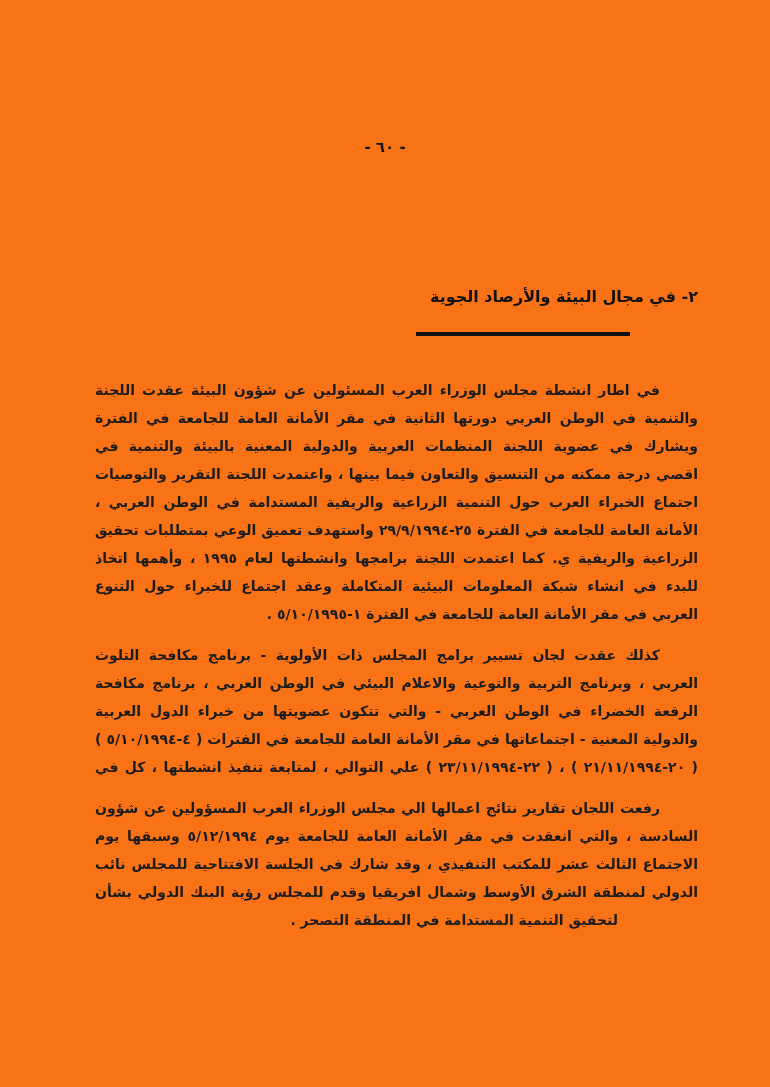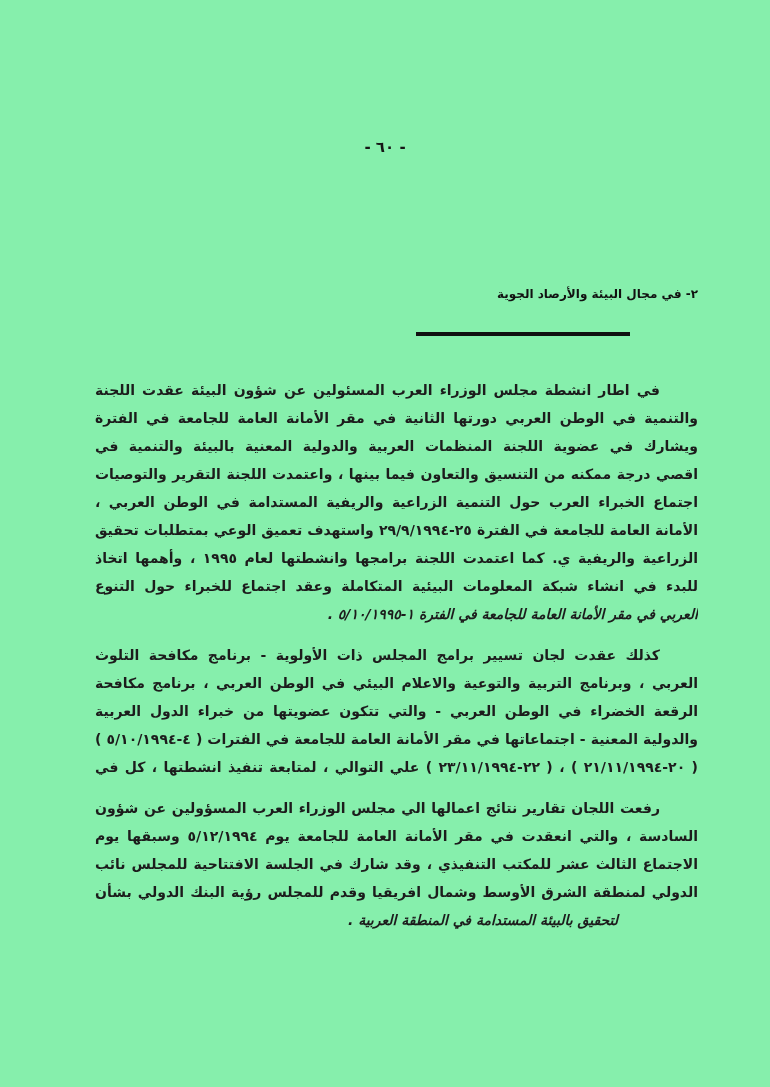--- a/index.html
+++ b/index.html
@@ -4,21 +4,21 @@
 <style>
   html, body {
     margin: 0;
     padding: 0;
     background: #ffffff;
   }
   .page {
     position: relative;
     width: 770px;
     height: 1087px;
-    background: #86efac;
+    background: #f97316;
     color: #1a1a1a;
     font-family: "DejaVu Sans", sans-serif;
     overflow: hidden;
   }
   .page-number {
     position: absolute;
     top: 138px;
     left: 0;
     width: 100%;
     text-align: center;
@@ -26,21 +26,21 @@
     font-size: 15px;
     font-weight: bold;
     letter-spacing: 3px;
     color: #161616;
   }
   .heading {
     position: absolute;
     top: 287px;
     right: 72px;
     direction: rtl;
-    font-size: 12px;
+    font-size: 16px;
     font-weight: bold;
     color: #111111;
     white-space: nowrap;
   }
   .heading-rule {
     position: absolute;
     top: 332px;
     right: 140px;
     width: 214px;
     height: 4px;
@@ -59,21 +59,21 @@
   .para + .para { margin-top: 13px; }
   .line {
     height: 28px;
     line-height: 28px;
     text-align: justify;
     text-align-last: justify;
     text-justify: inter-word;
     overflow: hidden;
   }
   .line.first { padding-right: 38px; }
-  .line.lastline { text-align-last: right; font-style: italic; }
+  .line.lastline { text-align-last: right; }
   .line.short-end { padding-right: 80px; }
 </style>
 </head>
 <body>
 
 <div class="page">
   <div class="page-number">- ٦٠ -</div>
 
   <div class="heading">٢- في مجال البيئة والأرصاد الجوية</div>
 
@@ -96,16 +96,16 @@
         <div class="line">العربي ، وبرنامج التربية والتوعية والاعلام البيئي في الوطن العربي ، برنامج مكافحة التصحر وزيادة</div>
         <div class="line">الرقعة الخضراء في الوطن العربي - والتي تتكون عضويتها من خبراء الدول العربية والمنظمات العربية</div>
         <div class="line">والدولية المعنية - اجتماعاتها في مقر الأمانة العامة للجامعة في الفترات ( ٤-٥/١٠/١٩٩٤ ) ،</div>
         <div class="line">( ٢٠-٢١/١١/١٩٩٤ ) ، ( ٢٢-٢٣/١١/١٩٩٤ ) علي التوالي ، لمتابعة تنفيذ انشطتها ، كل في مجال</div>
       </div>
       <div class="para">
         <div class="line first">رفعت اللجان تقارير نتائج اعمالها الي مجلس الوزراء العرب المسؤولين عن شؤون البيئة في دورته</div>
         <div class="line">السادسة ، والتي انعقدت في مقر الأمانة العامة للجامعة يوم ٥/١٢/١٩٩٤ وسبقها يوم ٤/١٢/١٩٩٤</div>
         <div class="line">الاجتماع الثالث عشر للمكتب التنفيذي ، وقد شارك في الجلسة الافتتاحية للمجلس نائب رئيس البنك</div>
         <div class="line">الدولي لمنطقة الشرق الأوسط وشمال افريقيا وقدم للمجلس رؤية البنك الدولي بشأن الاستراتيجية البيئية</div>
-        <div class="line lastline short-end">لتحقيق بالبيئة المستدامة في المنطقة العربية .</div>
+        <div class="line lastline short-end">لتحقيق التنمية المستدامة في المنطقة التصحر .</div>
       </div>
     </div>
 </div>
 
 </body></html>

